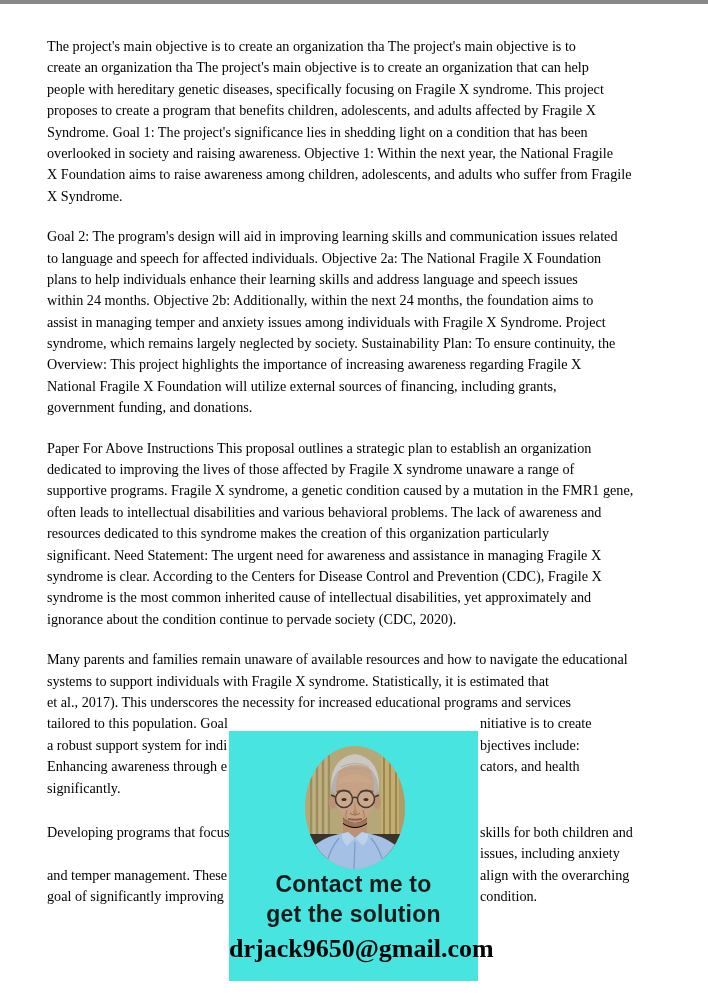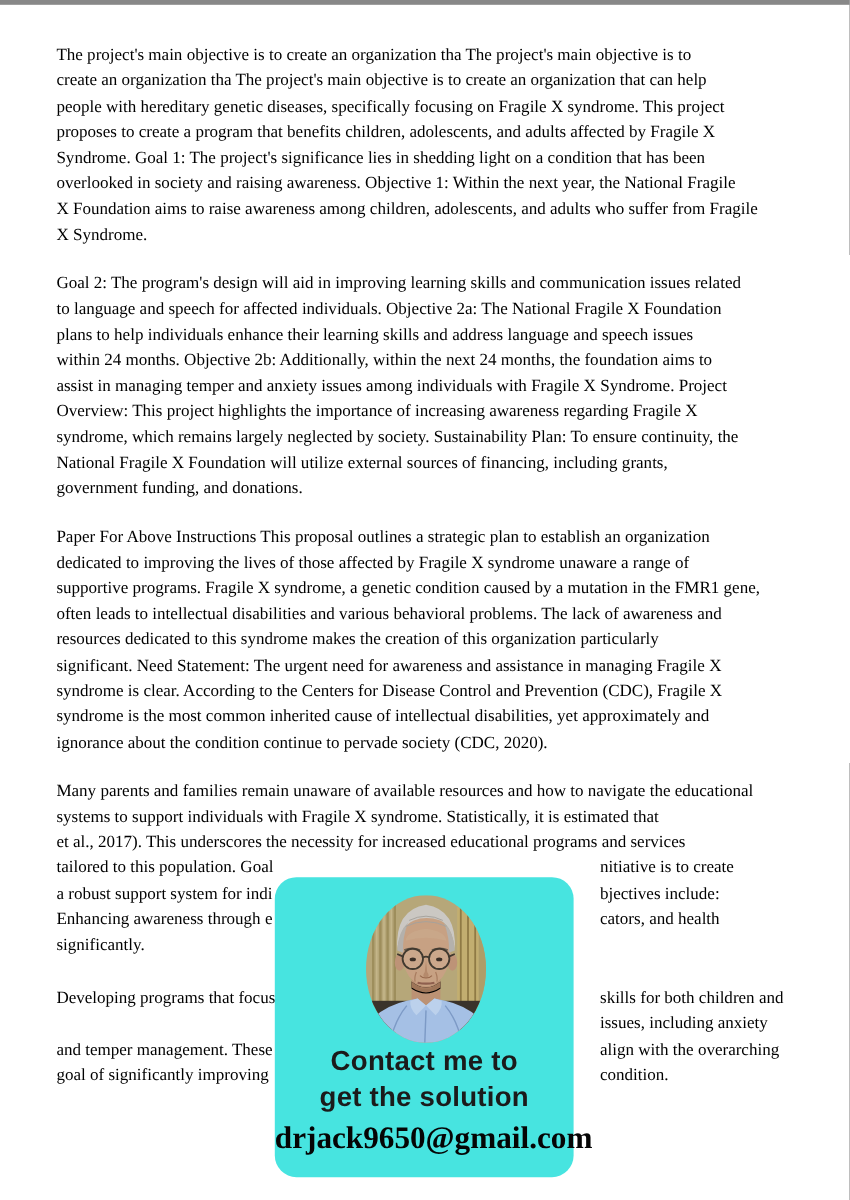--- a/index.html
+++ b/index.html
@@ -22,30 +22,29 @@
     font-size: 14.2px;
   }
   .para { margin-bottom: 19px; }
   .para:nth-child(4) { margin-bottom: 23px; }
   .line {
     position: relative;
     line-height: 21.4px;
     height: 21.4px;
     white-space: pre;
   }
-  .seg-right { position: absolute; left: 453px; top: 0; }
+  .seg-right { position: absolute; left: 433px; top: 0; }
 
   .promo {
     position: absolute;
     left: 229px;
     top: 727px;
     width: 249px;
     height: 250px;
     z-index: 5;
-    border-radius: 18px;
   }
   .promo-photo {
     position: absolute;
     left: 76px;
     top: 15px;
     width: 100px;
     height: 123px;
   }
   .promo-headline {
     position: absolute;
@@ -85,22 +84,22 @@
         <div class="line">overlooked in society and raising awareness. Objective 1: Within the next year, the National Fragile</div>
         <div class="line">X Foundation aims to raise awareness among children, adolescents, and adults who suffer from Fragile</div>
         <div class="line">X Syndrome.</div>
       </div>
       <div class="para">
         <div class="line">Goal 2: The program's design will aid in improving learning skills and communication issues related</div>
         <div class="line">to language and speech for affected individuals. Objective 2a: The National Fragile X Foundation</div>
         <div class="line">plans to help individuals enhance their learning skills and address language and speech issues</div>
         <div class="line">within 24 months. Objective 2b: Additionally, within the next 24 months, the foundation aims to</div>
         <div class="line">assist in managing temper and anxiety issues among individuals with Fragile X Syndrome. Project</div>
+        <div class="line">syndrome, which remains largely neglected by society. Sustainability Plan: To ensure continuity, the</div>
         <div class="line">Overview: This project highlights the importance of increasing awareness regarding Fragile X</div>
-        <div class="line">syndrome, which remains largely neglected by society. Sustainability Plan: To ensure continuity, the</div>
         <div class="line">National Fragile X Foundation will utilize external sources of financing, including grants,</div>
         <div class="line">government funding, and donations.</div>
       </div>
       <div class="para">
         <div class="line">Paper For Above Instructions This proposal outlines a strategic plan to establish an organization</div>
         <div class="line">dedicated to improving the lives of those affected by Fragile X syndrome unaware a range of</div>
         <div class="line">supportive programs. Fragile X syndrome, a genetic condition caused by a mutation in the FMR1 gene,</div>
         <div class="line">often leads to intellectual disabilities and various behavioral problems. The lack of awareness and</div>
         <div class="line">resources dedicated to this syndrome makes the creation of this organization particularly</div>
         <div class="line">significant. Need Statement: The urgent need for awareness and assistance in managing Fragile X</div>

